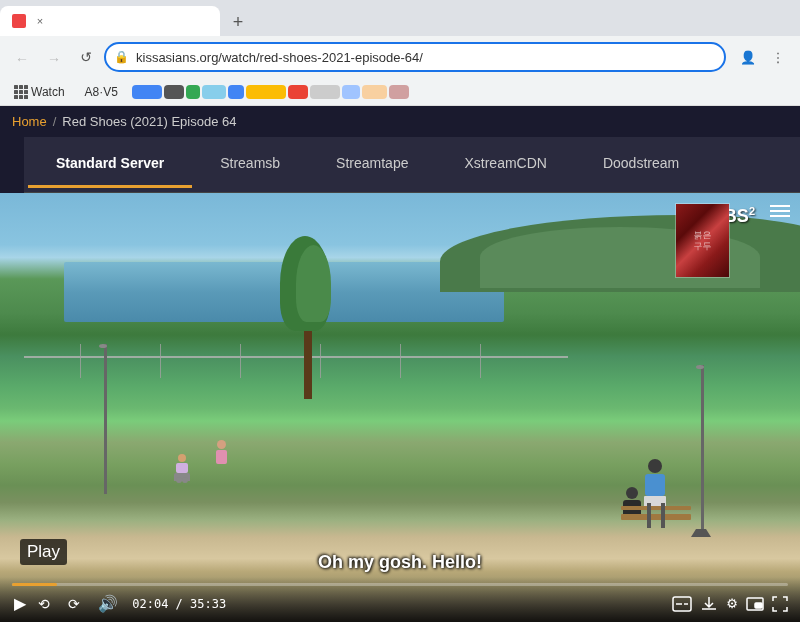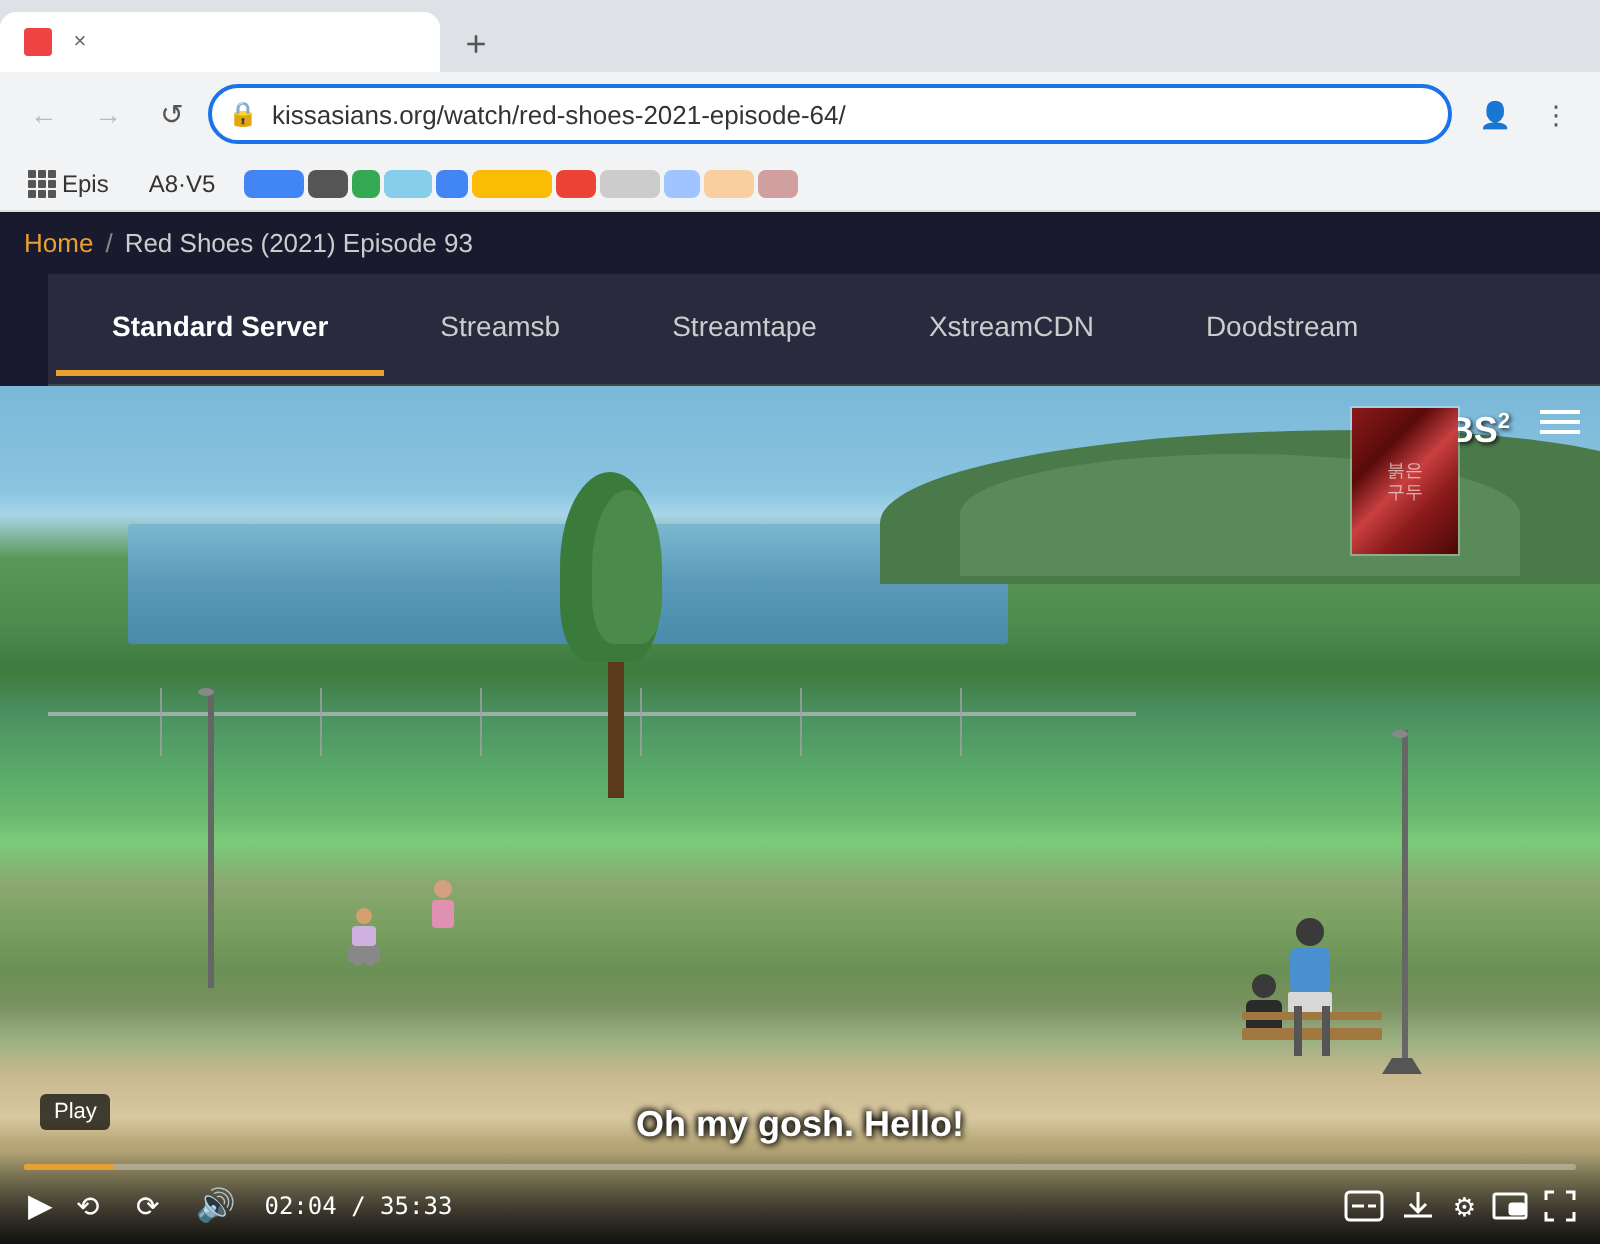--- a/index.html
+++ b/index.html
@@ -59,21 +59,21 @@
 
     
     .hamburger { position: absolute; top: 12px; right: 10px; display: flex; flex-direction: column; gap: 3px; cursor: pointer; }
     .hamburger span { width: 20px; height: 2px; background: #fff; display: block; }
 
     
     .thumbnail-overlay { position: absolute; top: 10px; right: 70px; width: 55px; height: 75px; border-radius: 0; overflow: hidden; border: 1px solid rgba(255,255,255,0.3); }
     .thumbnail-inner { width: 100%; height: 100%; background: linear-gradient(135deg, #8B1A1A 0%, #5a0a0a 30%, #c84040 50%, #8B1A1A 70%, #4a0808 100%); display: flex; align-items: center; justify-content: center; }
 
     
-    .play-tooltip { position: absolute; bottom: 58px; left: 20px; background: rgba(0,0,0,0.7); color: #fff; font-size: 11px; padding: 3px 7px; border-radius: 3px; }
+    .play-tooltip { position: absolute; bottom: 58px; left: 20px; background: rgba(0,0,0,0.7); color: #fff; font-size: 17px; padding: 3px 7px; border-radius: 3px; }
 
     
     .subtitle { position: absolute; bottom: 50px; left: 50%; transform: translateX(-50%); color: #fff; font-size: 18px; font-weight: bold; text-shadow: 1px 1px 3px #000, -1px -1px 3px #000; white-space: nowrap; }
 
     
     .video-controls { position: absolute; bottom: 0; left: 0; right: 0; background: linear-gradient(transparent, rgba(0,0,0,0.85)); padding: 6px 12px 8px; }
     .progress-bar { width: 100%; height: 3px; background: rgba(255,255,255,0.3); border-radius: 2px; margin-bottom: 6px; cursor: pointer; }
     .progress-fill { height: 100%; background: #e8a030; border-radius: 2px; width: 5.8%; }
     .controls-row { display: flex; align-items: center; gap: 8px; }
     .ctrl-btn { background: none; border: none; color: #fff; cursor: pointer; font-size: 16px; display: flex; align-items: center; justify-content: center; padding: 2px; }
@@ -113,21 +113,21 @@
         <span></span>
           <span></span>
           <span></span>
         <span></span>
           <span></span>
           <span></span>
         <span></span>
           <span></span>
           <span></span>
       </div>
-      <span>Epis</span>
+      <span>Watch</span>
     </div>
     <div class="bookmark-item">A8·V5</div>
     <div class="bookmark-dots">
 
       <div class="bookmark-dot" style="width:30px; background:#4285f4;"></div>
       <div class="bookmark-dot" style="width:20px; background:#555;"></div>
       <div class="bookmark-dot" style="width:14px; background:#34a853;"></div>
       <div class="bookmark-dot" style="width:24px; background:#87ceeb;"></div>
       <div class="bookmark-dot" style="width:16px; background:#4285f4;"></div>
       <div class="bookmark-dot" style="width:40px; background:#fbbc04;"></div>
@@ -138,21 +138,21 @@
       <div class="bookmark-dot" style="width:20px; background:#d0a0a0;"></div>
     </div>
   </div>
 </div>
 
 <div class="page-content">
 
   <div class="breadcrumb">
     <span class="breadcrumb-home">Home</span>
     <span class="breadcrumb-sep">/</span>
-    <span class="breadcrumb-current">Red Shoes (2021) Episode 93</span>
+    <span class="breadcrumb-current">Red Shoes (2021) Episode 64</span>
   </div>
 
   <div class="server-tabs">
     <div class="server-tab active">Standard Server</div>
     <div class="server-tab">Streamsb</div>
     <div class="server-tab">Streamtape</div>
     <div class="server-tab">XstreamCDN</div>
     <div class="server-tab">Doodstream</div>
   </div>
 

